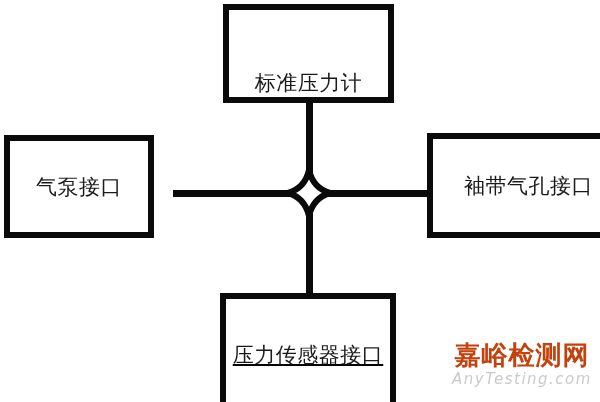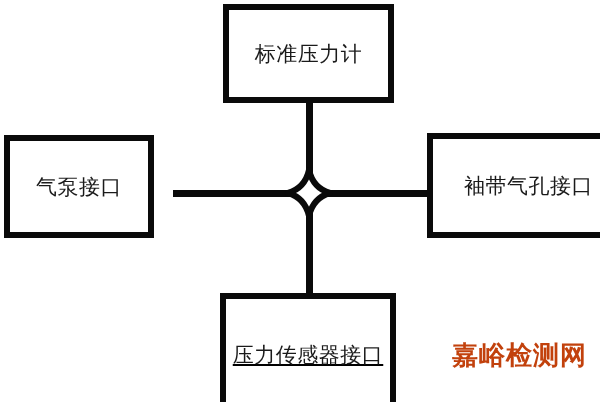--- a/index.html
+++ b/index.html
@@ -19,31 +19,32 @@
 
 <div class="line" style="left:306px; top:100px; width:7px; height:78px;"></div>
 <div class="line" style="left:173px; top:190px; width:118px; height:7px;"></div>
 <div class="line" style="left:326px; top:190px; width:104px; height:7px;"></div>
 <div class="line" style="left:306px; top:210px; width:7px; height:86px;"></div>
 
 <svg class="star" width="600" height="402">
   <path d="M309,170 Q313,188 330,193 Q313,198 309,216 Q305,198 288,193 Q305,188 309,170 Z" fill="#ffffff" stroke="#0a0a0a" stroke-width="6" stroke-linejoin="round"></path>
 </svg>
 
-<div class="box" style="left:223px; top:4px; width:171px; height:99px;">
+<div class="box" style="left:223px; top:4px; width:171px; height:99px;align-items:flex-end;">
   <span>标准压力计</span>
 </div>
 
 <div class="box" style="left:4px; top:135px; width:150px; height:103px;">
   <span>气泵接口</span>
 </div>
 
 <div class="box" style="left:427px; top:133px; width:203px; height:105px;">
   <span>袖带气孔接口</span>
 </div>
 
 <div class="box" style="left:220px; top:293px; width:176px; height:124px;text-decoration:underline;">
   <span>压力传感器接口</span>
 </div>
 
 <div class="wm">
   <div class="cn">嘉峪检测网</div>
+  <div class="en">AnyTesting.com</div>
 </div>
 
 </body></html>

